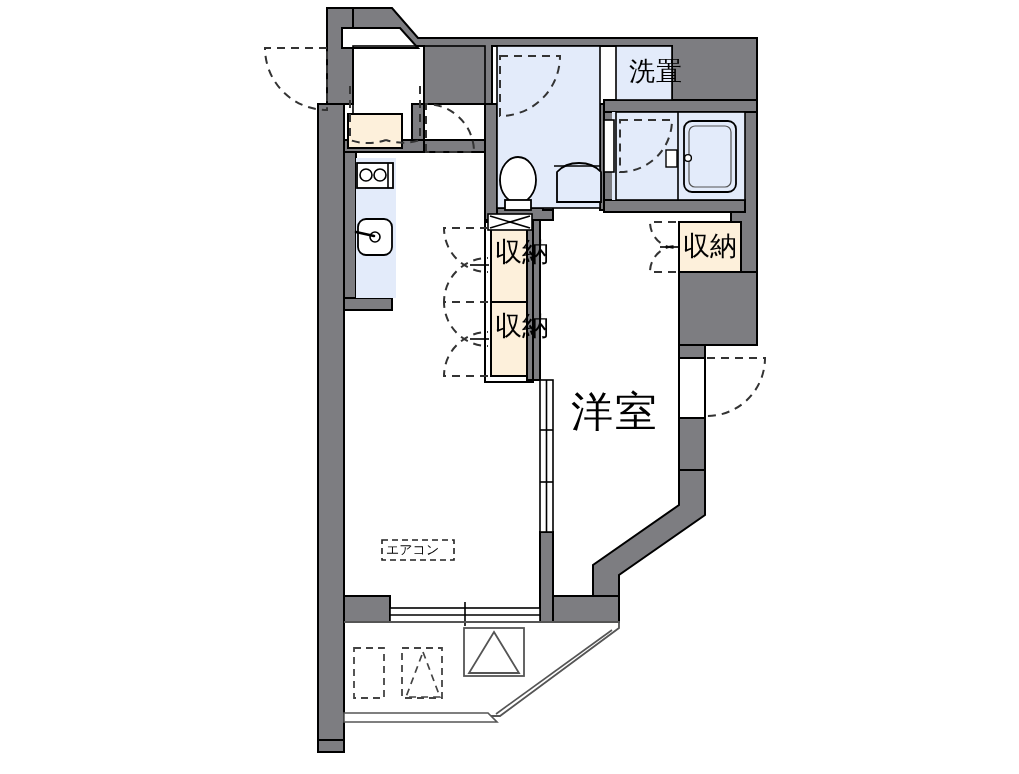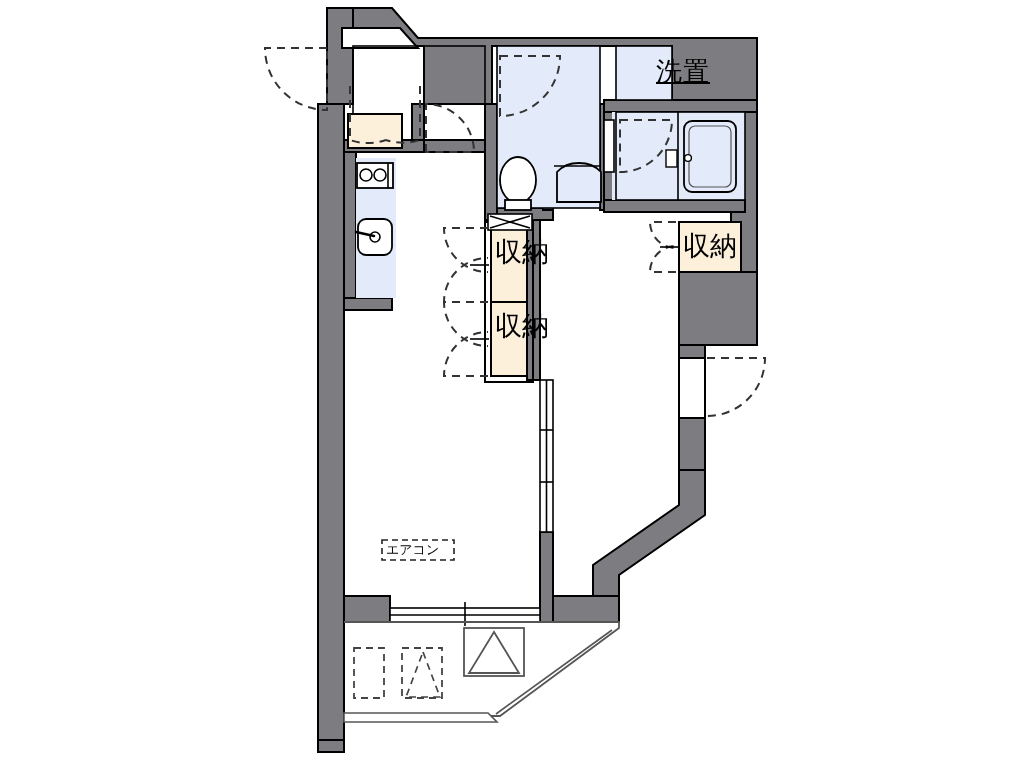--- a/index.html
+++ b/index.html
@@ -221,22 +221,23 @@
       <rect x="354" y="648" width="30" height="50" fill="none" stroke="#444444" stroke-width="1.8" stroke-dasharray="7,5"></rect>
       <rect x="402" y="648" width="40" height="50" fill="none" stroke="#444444" stroke-width="1.8" stroke-dasharray="7,5"></rect>
       <path d="M 423,652 L 440,697 L 406,697 Z" fill="none" stroke="#444444" stroke-width="1.7" stroke-dasharray="7,5"></path>
     </g>
 
     <rect x="382" y="540" width="72" height="20" fill="#ffffff" stroke="#222222" stroke-width="1.6" stroke-dasharray="6,4"></rect>
 
   </svg>
 
 
-
-  <div class="roomlabel" id="sen-label" style="left:656px; top:58px;text-decoration:underline;">洗置</div>
+  <div class="roomlabel" id="yo-label" style="left:571px; top:391px;">洋室</div>
+
+  <div class="roomlabel" id="sen-label" style="left:629px; top:58px;">洗置</div>
 
   <div class="roomlabel storage-label-v" style="left:495px; top:240px;">収納</div>
 
   <div class="roomlabel storage-label-v" style="left:495px; top:314px;">収納</div>
 
   <div class="roomlabel storage-label" style="left:683px; top:233px;">収納</div>
 
   <div class="roomlabel" id="ac-label" style="left:386px; top:543px;font-family:Liberation Serif, serif;">エアコン</div>
 
 </div>

